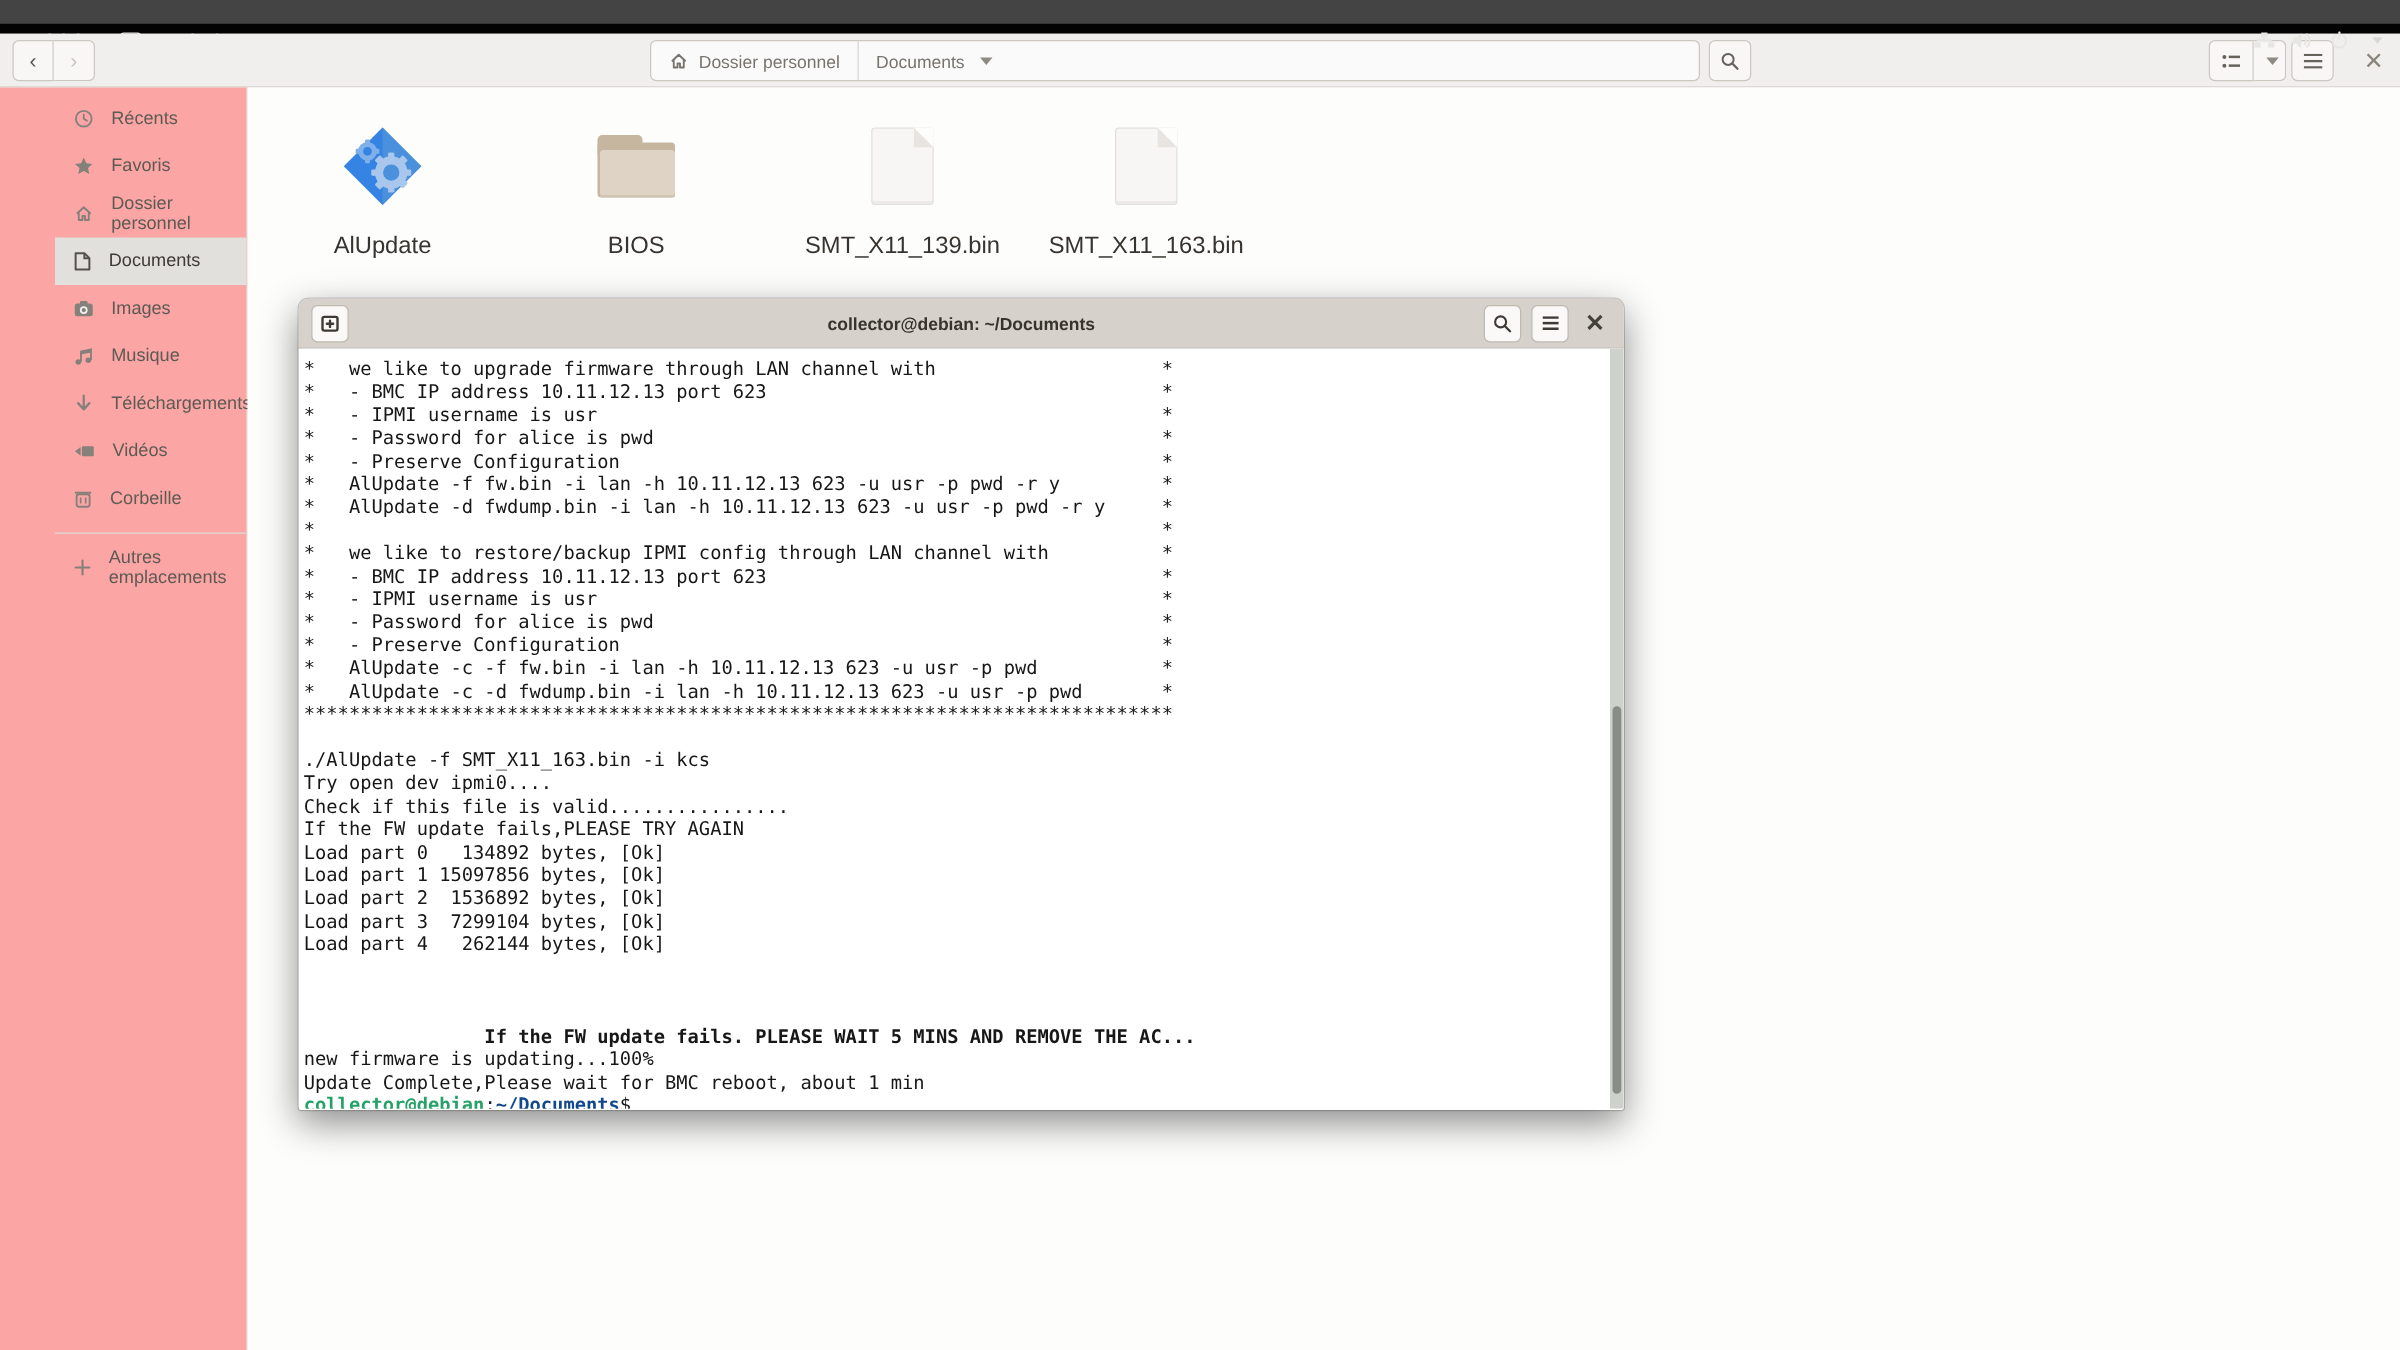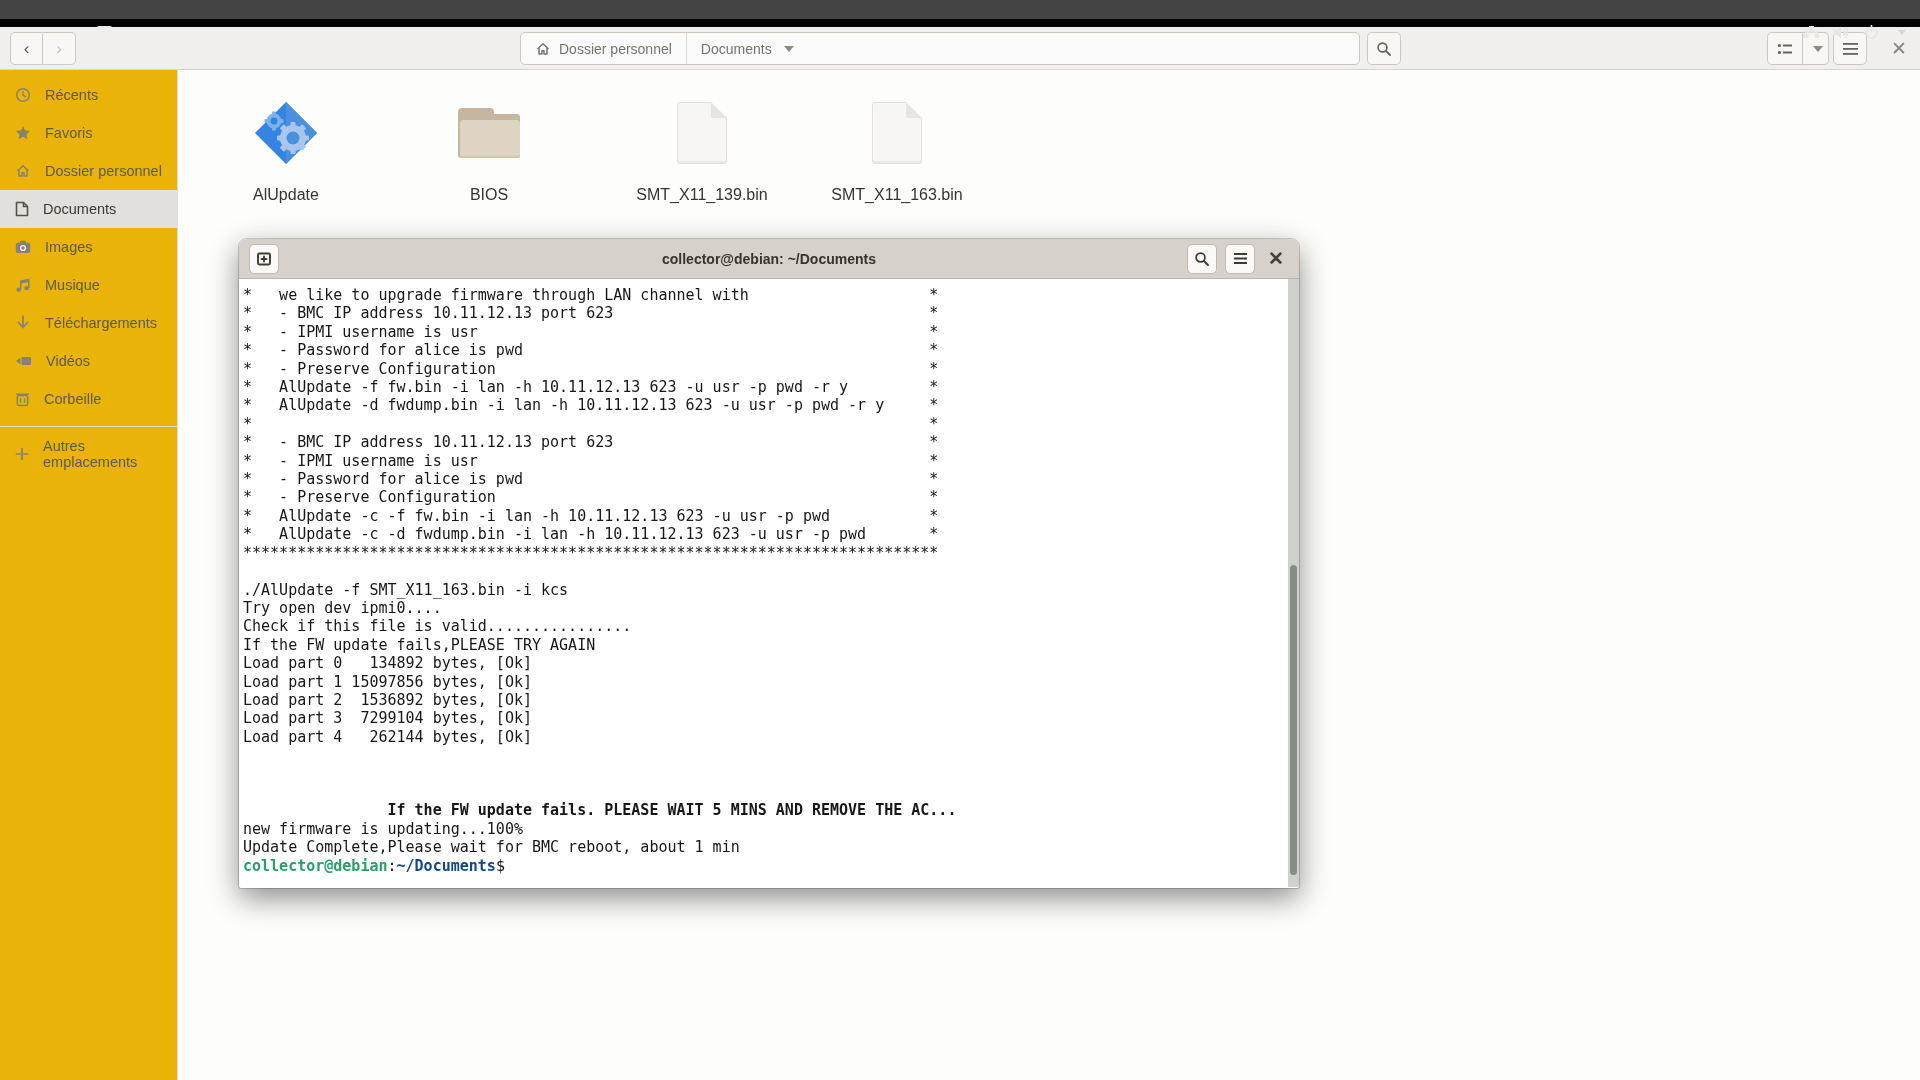--- a/index.html
+++ b/index.html
@@ -41,32 +41,32 @@
   #view-group { position:absolute; left:1767px; top:5px; display:flex; }
   .view-btn { height:33px; background:#f8f7f6; border:1px solid #ccc7c1; display:flex;
               align-items:center; justify-content:center; color:#66625c; }
   #view-main { width:36px; border-radius:5px 0 0 5px; }
   #view-caret { width:26px; border-radius:0 5px 5px 0; border-left:none; }
   #menu-btn { left:1833px; width:34px; }
   #files-close { position:absolute; left:1884px; top:5px; width:30px; height:33px; display:flex;
                  align-items:center; justify-content:center; font-size:19px; color:#8a857e; }
 
   #files-body { position:absolute; top:43px; left:0; right:0; bottom:0; display:flex; }
-  #sidebar { width:178px; background:#eab308; border-right:1px solid #dedad5; padding-top:6px; }
+  #sidebar { width:198px; background:#fca5a5; border-right:1px solid #dedad5; padding-top:6px;padding-left:44px; }
   .sb-item { height:38px; display:flex; align-items:center; gap:14px; padding-left:15px;
              font-size:14.5px; color:#5d5a54; }
   .sb-item.selected { background:#e2e0dd; color:#3d3a35; }
   .sb-item svg { flex:0 0 auto; }
   #sb-divider { height:1px; background:#dedad5; margin:8px 0; }
 
   #files-content { position:relative; flex:1; background:#fdfdfc; }
   .file-item { position:absolute; top:30px; width:160px; display:flex; flex-direction:column;
                align-items:center; }
   .file-icon-box { width:66px; height:66px; display:flex; align-items:center; justify-content:center; }
-  .file-label { margin-top:20px; font-size:16px; color:#37342f; }
+  .file-label { margin-top:20px; font-size:19px; color:#37342f; }
   
   .icon-folder { position:relative; width:62px; height:50px; }
   .icon-folder .tab { position:absolute; left:0; top:0; width:36px; height:16px; background:#c6b69f;
                       border-radius:4px 4px 0 0; }
   .icon-folder .back { position:absolute; left:0; top:6px; width:62px; height:44px; background:#c6b69f;
                        border-radius:3px; }
   .icon-folder .front { position:absolute; left:2px; top:12px; width:60px; height:38px; background:#ded3c5;
                         border-radius:3px 3px 2px 2px; box-shadow:inset 0 -2px 0 #d0c4b3; }
   
   .icon-file { position:relative; width:50px; height:62px; background:#f7f6f4;
@@ -342,20 +342,21 @@
   </div>
   <div id="terminal-content">
     <pre id="terminal-output"><span>*   we like to upgrade firmware through LAN channel with                    *
 </span><span>*   - BMC IP address 10.11.12.13 port 623                                   *
 </span><span>*   - IPMI username is usr                                                  *
 </span><span>*   - Password for alice is pwd                                             *
 </span><span>*   - Preserve Configuration                                                *
 </span><span>*   AlUpdate -f fw.bin -i lan -h 10.11.12.13 623 -u usr -p pwd -r y         *
 </span><span>*   AlUpdate -d fwdump.bin -i lan -h 10.11.12.13 623 -u usr -p pwd -r y     *
 </span><span>*                                                                           *
+</span><span>*   we like to restore/backup IPMI config through LAN channel with          *
 </span><span>*   - BMC IP address 10.11.12.13 port 623                                   *
 </span><span>*   - IPMI username is usr                                                  *
 </span><span>*   - Password for alice is pwd                                             *
 </span><span>*   - Preserve Configuration                                                *
 </span><span>*   AlUpdate -c -f fw.bin -i lan -h 10.11.12.13 623 -u usr -p pwd           *
 </span><span>*   AlUpdate -c -d fwdump.bin -i lan -h 10.11.12.13 623 -u usr -p pwd       *
 </span><span>*****************************************************************************
 </span><span>
 </span><span>./AlUpdate -f SMT_X11_163.bin -i kcs
 </span><span>Try open dev ipmi0....

